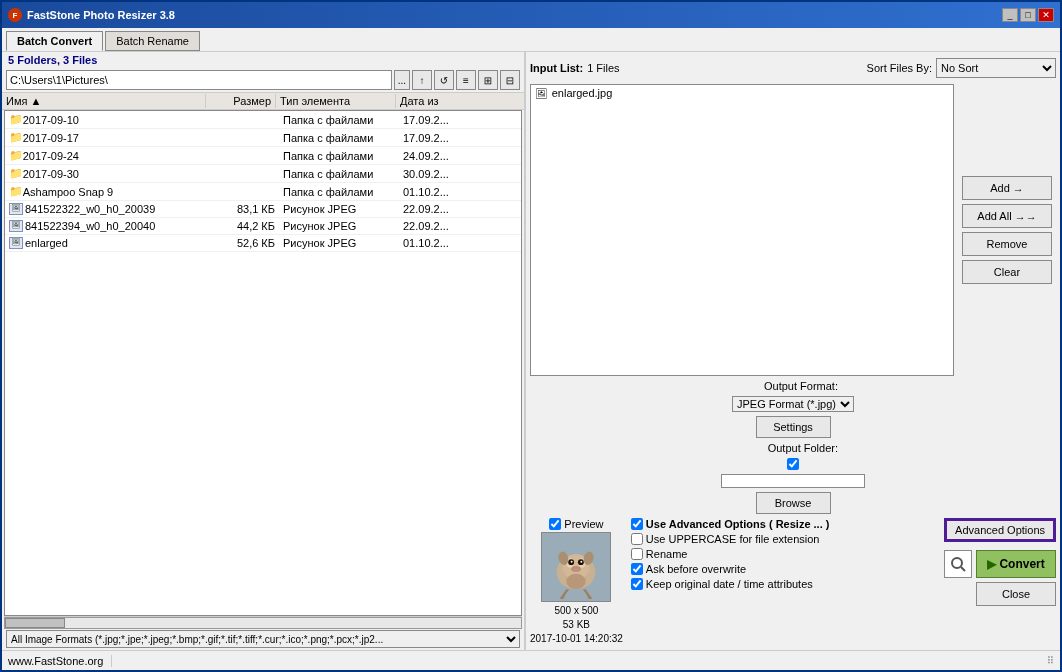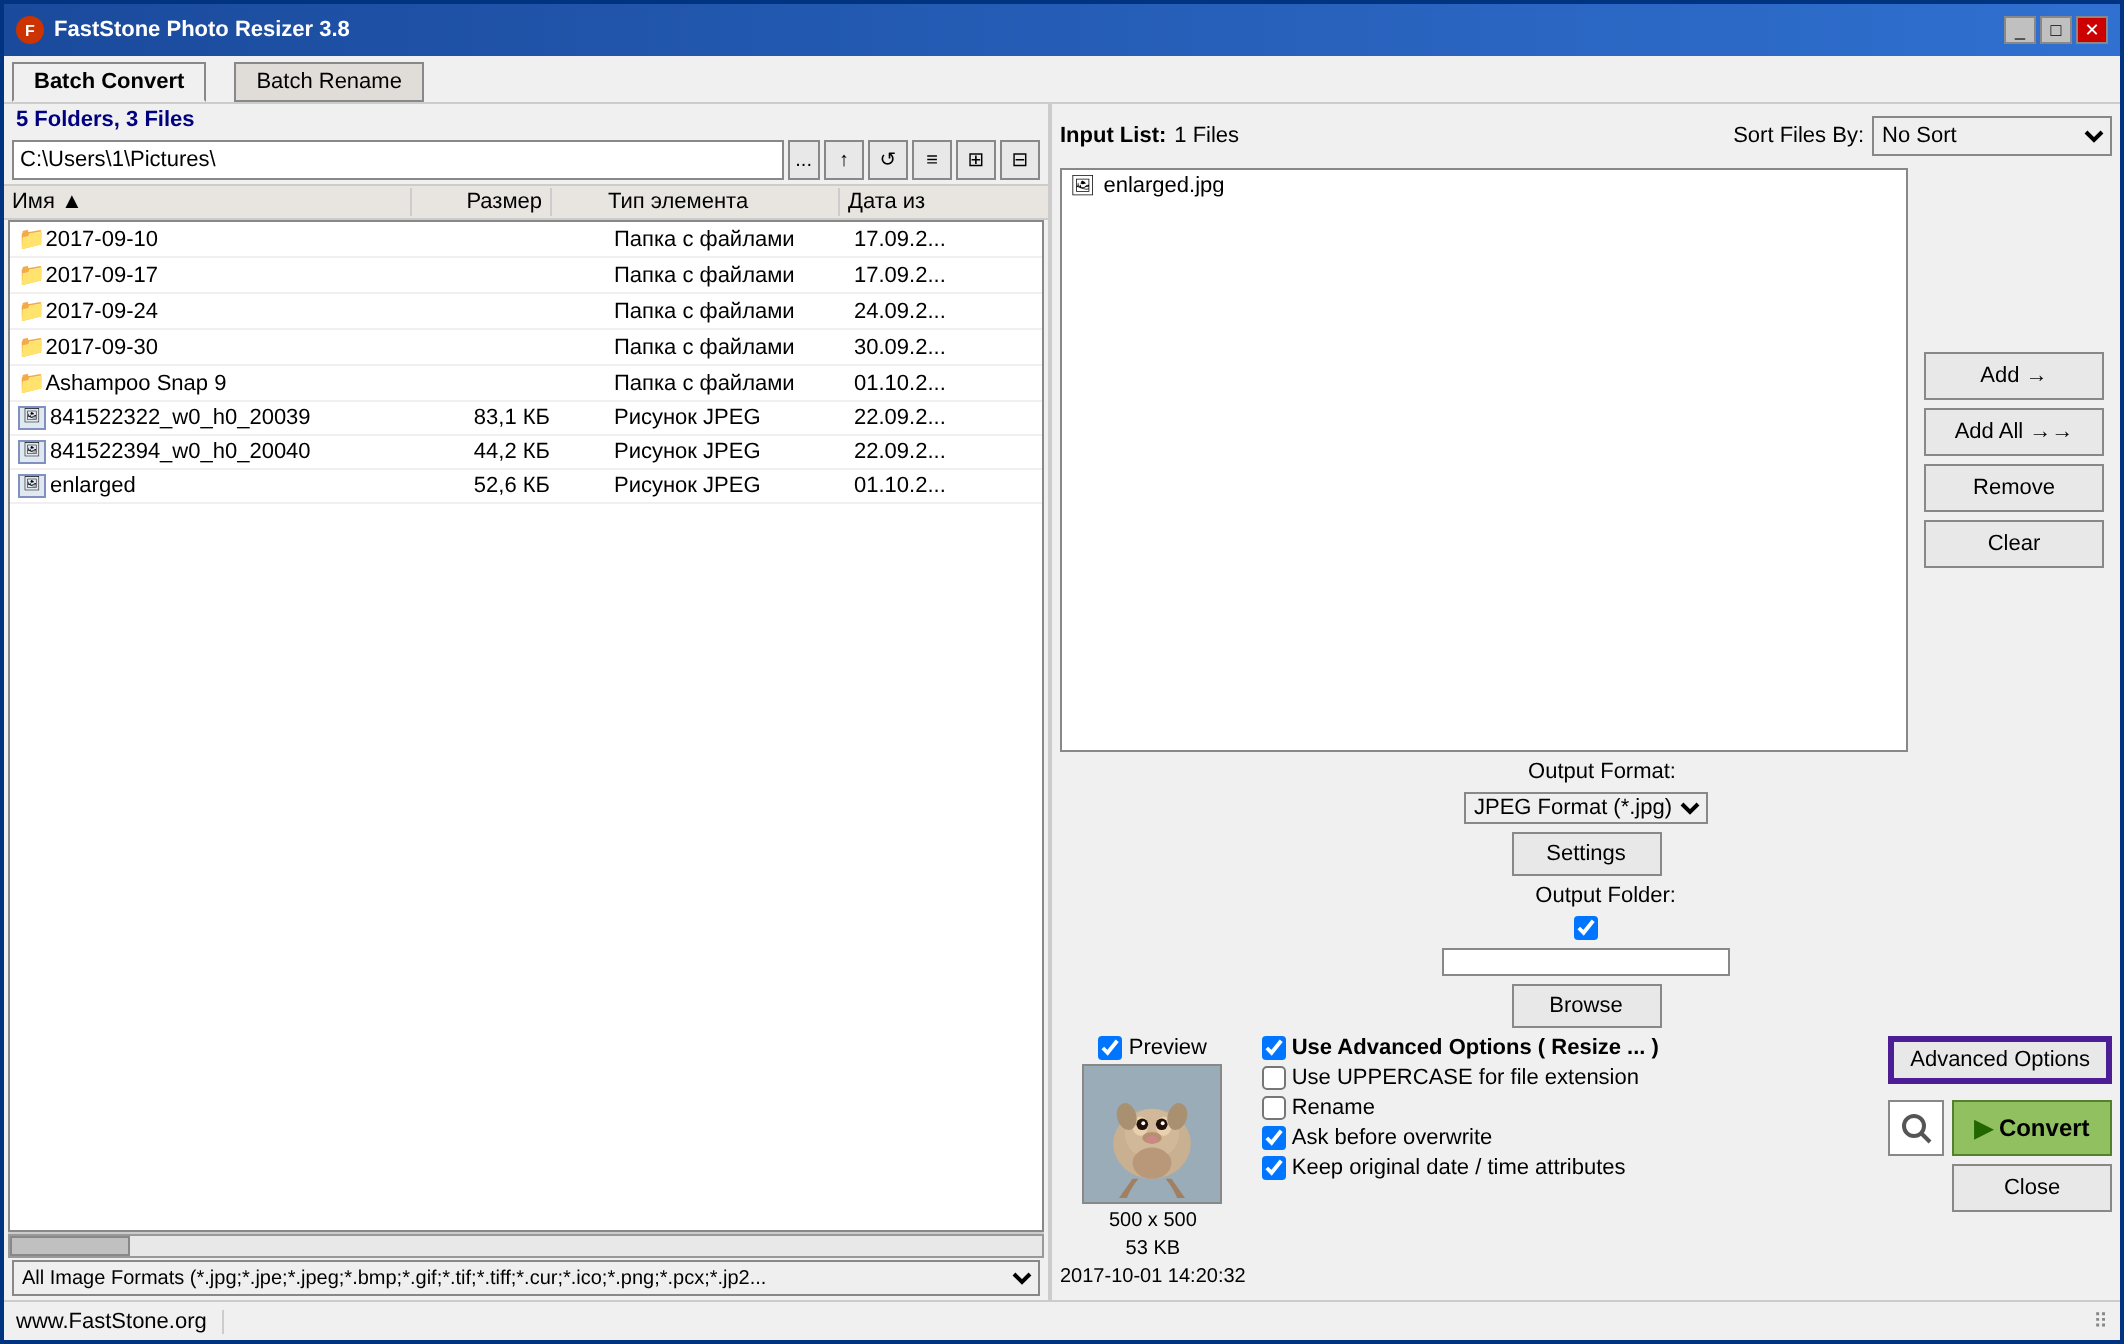--- a/index.html
+++ b/index.html
@@ -84,21 +84,21 @@
       padding: 3px 4px 0;
       background: #f0f0f0;
       flex-shrink: 0;
     }
     .tab {
       padding: 3px 10px;
       border: 1px solid #888;
       cursor: pointer;
       font-size: 11px;
       background: #e0ddd8;
-      margin-right: 14px;
+      margin-right: 2px;
     }
     .tab.active {
       background: #f0f0f0;
       border-bottom: 1px solid #f0f0f0;
       font-weight: bold;
       z-index: 1;
     }
     .content-area {
       display: flex;
       flex: 1;
@@ -447,21 +447,21 @@
       margin-left: auto;
       font-size: 10px;
       color: #888;
     }
     input[type="checkbox"] {
       width: 12px;
       height: 12px;
     }
     .col-name { width: 204px; }
     .col-size { width: 70px; text-align: right; }
-    .col-type { width: 120px; margin-left: 24px; }
+    .col-type { width: 120px; }
     .col-date { width: 80px; }
   </style>
 </head>
 <body>
 
 <div class="window">
 
   <div class="title-bar">
     <div class="title-bar-left">
       <div class="title-icon">

